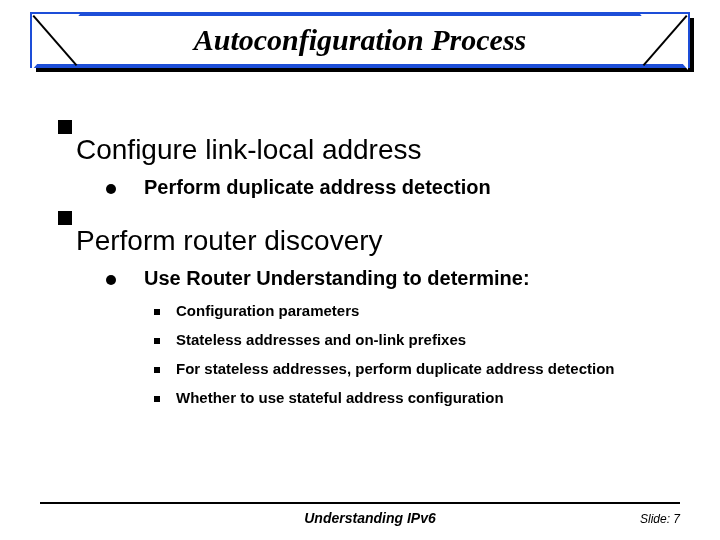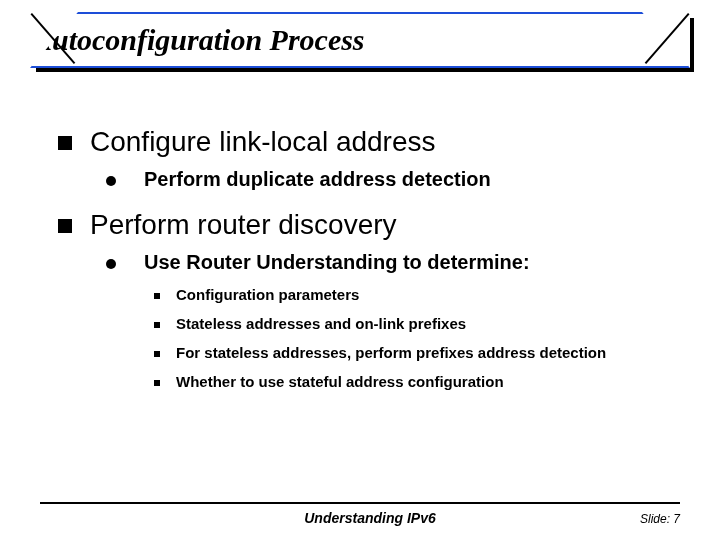--- a/index.html
+++ b/index.html
@@ -19,24 +19,24 @@
   }
   .title-shadow {
     position: absolute;
     top: 6px; left: 6px; right: -4px; bottom: -4px;
     background: #000;
   }
   .title-box {
     position: absolute;
     top: 0; left: 0; right: 0; bottom: 0;
     background: #fff;
-    border: 2px solid #1d4ed8;
+    border: 4px solid #1d4ed8;
     display: flex;
     align-items: center;
-    justify-content: flex-start;
+    justify-content: center;
   }
   .title-text {
     font-family: "Times New Roman", Times, serif;
     font-style: italic;
     font-weight: bold;
     font-size: 30px;
   }
   .trap-left, .trap-right {
     position: absolute;
     width: 0; height: 0;
@@ -71,21 +71,22 @@
     border-top: 2px solid #000;
     transform: rotate(-49deg);
     transform-origin: right top;
   }
   .content {
     padding: 40px 38px 0 58px;
   }
   .lvl1 {
     display: flex;
     align-items: flex-start;
-    margin-top: 18px;
+    margin-top: 2px;
+    flex-direction: column;
   }
   .lvl1 .bullet {
     width: 14px; height: 14px;
     background: #000;
     margin-top: 10px;
     flex-shrink: 0;
   }
   .lvl1 .txt {
     font-size: 28px;
     margin-left: 18px;
@@ -188,21 +189,21 @@
   <div class="lvl3">
     <div class="bullet"></div>
     <div class="txt">Configuration parameters</div>
   </div>
   <div class="lvl3">
     <div class="bullet"></div>
     <div class="txt">Stateless addresses and on-link prefixes</div>
   </div>
   <div class="lvl3">
     <div class="bullet"></div>
-    <div class="txt">For stateless addresses, perform prefixes address detection</div>
+    <div class="txt">For stateless addresses, perform duplicate address detection</div>
   </div>
   <div class="lvl3">
     <div class="bullet"></div>
     <div class="txt">Whether to use stateful address configuration</div>
   </div>
 
 </div>
 
 <div class="footer">
   <div class="footer-line"></div>

